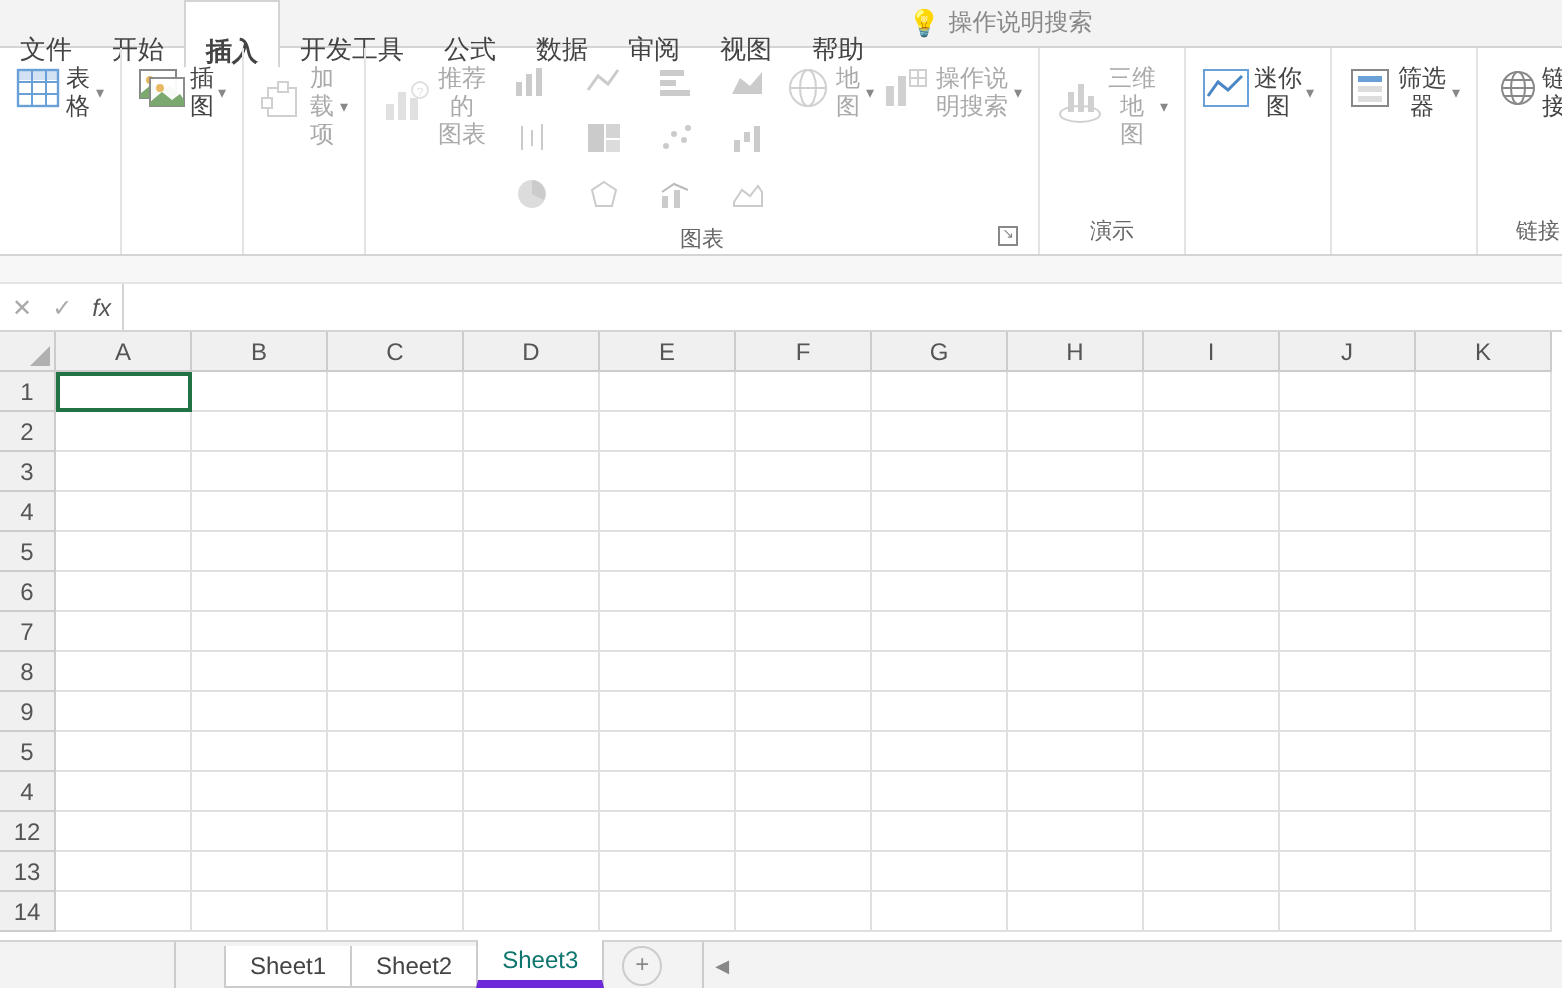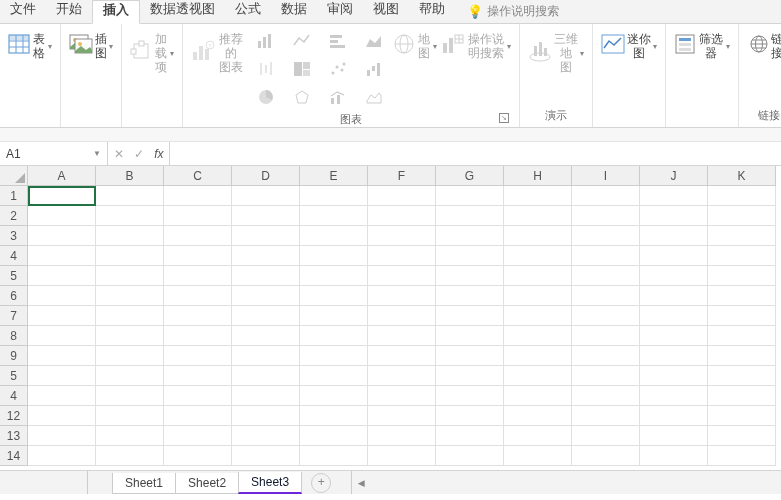--- a/index.html
+++ b/index.html
@@ -1,19 +1,19 @@
 <!DOCTYPE html>
 <html><head>
 <meta charset="utf-8">
 <style>
 * { margin: 0; padding: 0; box-sizing: border-box; font-family: "Microsoft YaHei", sans-serif; }
 body { background: #fff; font-size: 12px; color: #444; width: 781px; height: 500px; overflow: hidden; }
 
 .tabs { display: flex; height: 24px; border-bottom: 1px solid #d4d4d4; background: #f3f3f3; }
-.tab { padding: 0 10px; cursor: pointer; color: #444; font-size: 13px; }
+.tab { padding: 16px 10px; cursor: pointer; color: #444; font-size: 13px; }
 .tab.active { background: #fff; border: 1px solid #d4d4d4; border-bottom: 1px solid #fff; margin-bottom: -1px; font-weight: bold; }
 .tab-search { margin-left: 12px; display: flex; align-items: center; color: #888; gap: 4px; }
 .bulb { font-size: 13px; }
 
 .ribbon { display: flex; background: #fff; border-bottom: 1px solid #d4d4d4; height: 104px; }
 .rgroup { display: flex; flex-direction: column; align-items: center; border-right: 1px solid #e4e4e4; padding: 4px 8px 2px; }
 .rgroup-inner { display: flex; flex: 1; align-items: flex-start; gap: 4px; }
 .rgroup-label { font-size: 11px; color: #666; padding: 2px 0; width: 100%; text-align: center; position: relative; }
 .dlg-launch { position: absolute; right: 2px; top: 3px; width: 10px; height: 10px; border: 1px solid #888; font-size: 7px; line-height: 8px; color: #888; }
 
@@ -44,33 +44,33 @@
 .row-hdr { height: 20px; background: #f0f0f0; border-right: 1px solid #ccc; border-bottom: 1px solid #ccc; text-align: center; line-height: 20px; color: #555; }
 .cells { position: absolute; left: 28px; top: 20px; right: 0; bottom: 0; }
 .cell-row { display: flex; height: 20px; }
 .cell { width: 68px; border-right: 1px solid #e0e0e0; border-bottom: 1px solid #e0e0e0; }
 .active-cell { position: absolute; left: 28px; top: 20px; width: 68px; height: 20px; border: 2px solid #217346; pointer-events: none; }
 
 .sheet-bar { display: flex; height: 24px; border-top: 1px solid #d4d4d4; align-items: stretch; background: #f3f3f3; }
 .sheet-nav { width: 88px; border-right: 1px solid #ccc; }
 .sheet-tabs { display: flex; align-items: flex-end; padding-left: 24px; }
 .sheet-tab { padding: 3px 12px; border: 1px solid #ccc; border-top: none; background: #fff; margin-right: -1px; cursor: pointer; font-size: 12px; }
-.sheet-tab.active { border-bottom: 2px solid #6d28d9; color: #0f172a; }
+.sheet-tab.active { border-bottom: 4px solid #6d28d9; color: #0f766e; }
 .new-sheet { width: 20px; height: 20px; border: 1px solid #ccc; border-radius: 50%; margin: 2px 0 0 10px; text-align: center; line-height: 17px; color: #888; cursor: pointer; }
 .hscroll { flex: 1; margin-left: 20px; display: flex; align-items: center; border-left: 1px solid #ccc; }
 .hscroll .arrow { width: 18px; text-align: center; color: #888; font-size: 9px; }
 </style>
 </head>
 <body>
 
 <div class="tabs">
     <div class="tab">文件</div>
     <div class="tab">开始</div>
     <div class="tab active">插入</div>
-    <div class="tab">数据透视图</div>
+    <div class="tab">开发工具</div>
     <div class="tab">公式</div>
     <div class="tab">数据</div>
     <div class="tab">审阅</div>
     <div class="tab">视图</div>
     <div class="tab">帮助</div>
     <div class="tab-search">
       <span class="bulb">💡</span>
       <span>操作说明搜索</span>
     </div>
   </div>
@@ -327,24 +327,20 @@
       </div>
     </div>
     <div class="rgroup-label">链接</div>
   </div>
 
 </div>
 
 <div style="height:14px;background:#f7f7f7;border-bottom:1px solid #e4e4e4"></div>
 
 <div class="fbar">
-  <div class="namebox">
-    <span>A1</span>
-    <span class="dd">▼</span>
-  </div>
   <div class="fx-btns">
     <span>✕</span>
     <span>✓</span>
     <span class="fx">fx</span>
   </div>
   <div class="fx-input"></div>
 </div>
 
 <div class="grid-wrap">
   <div class="sel-all"></div>

